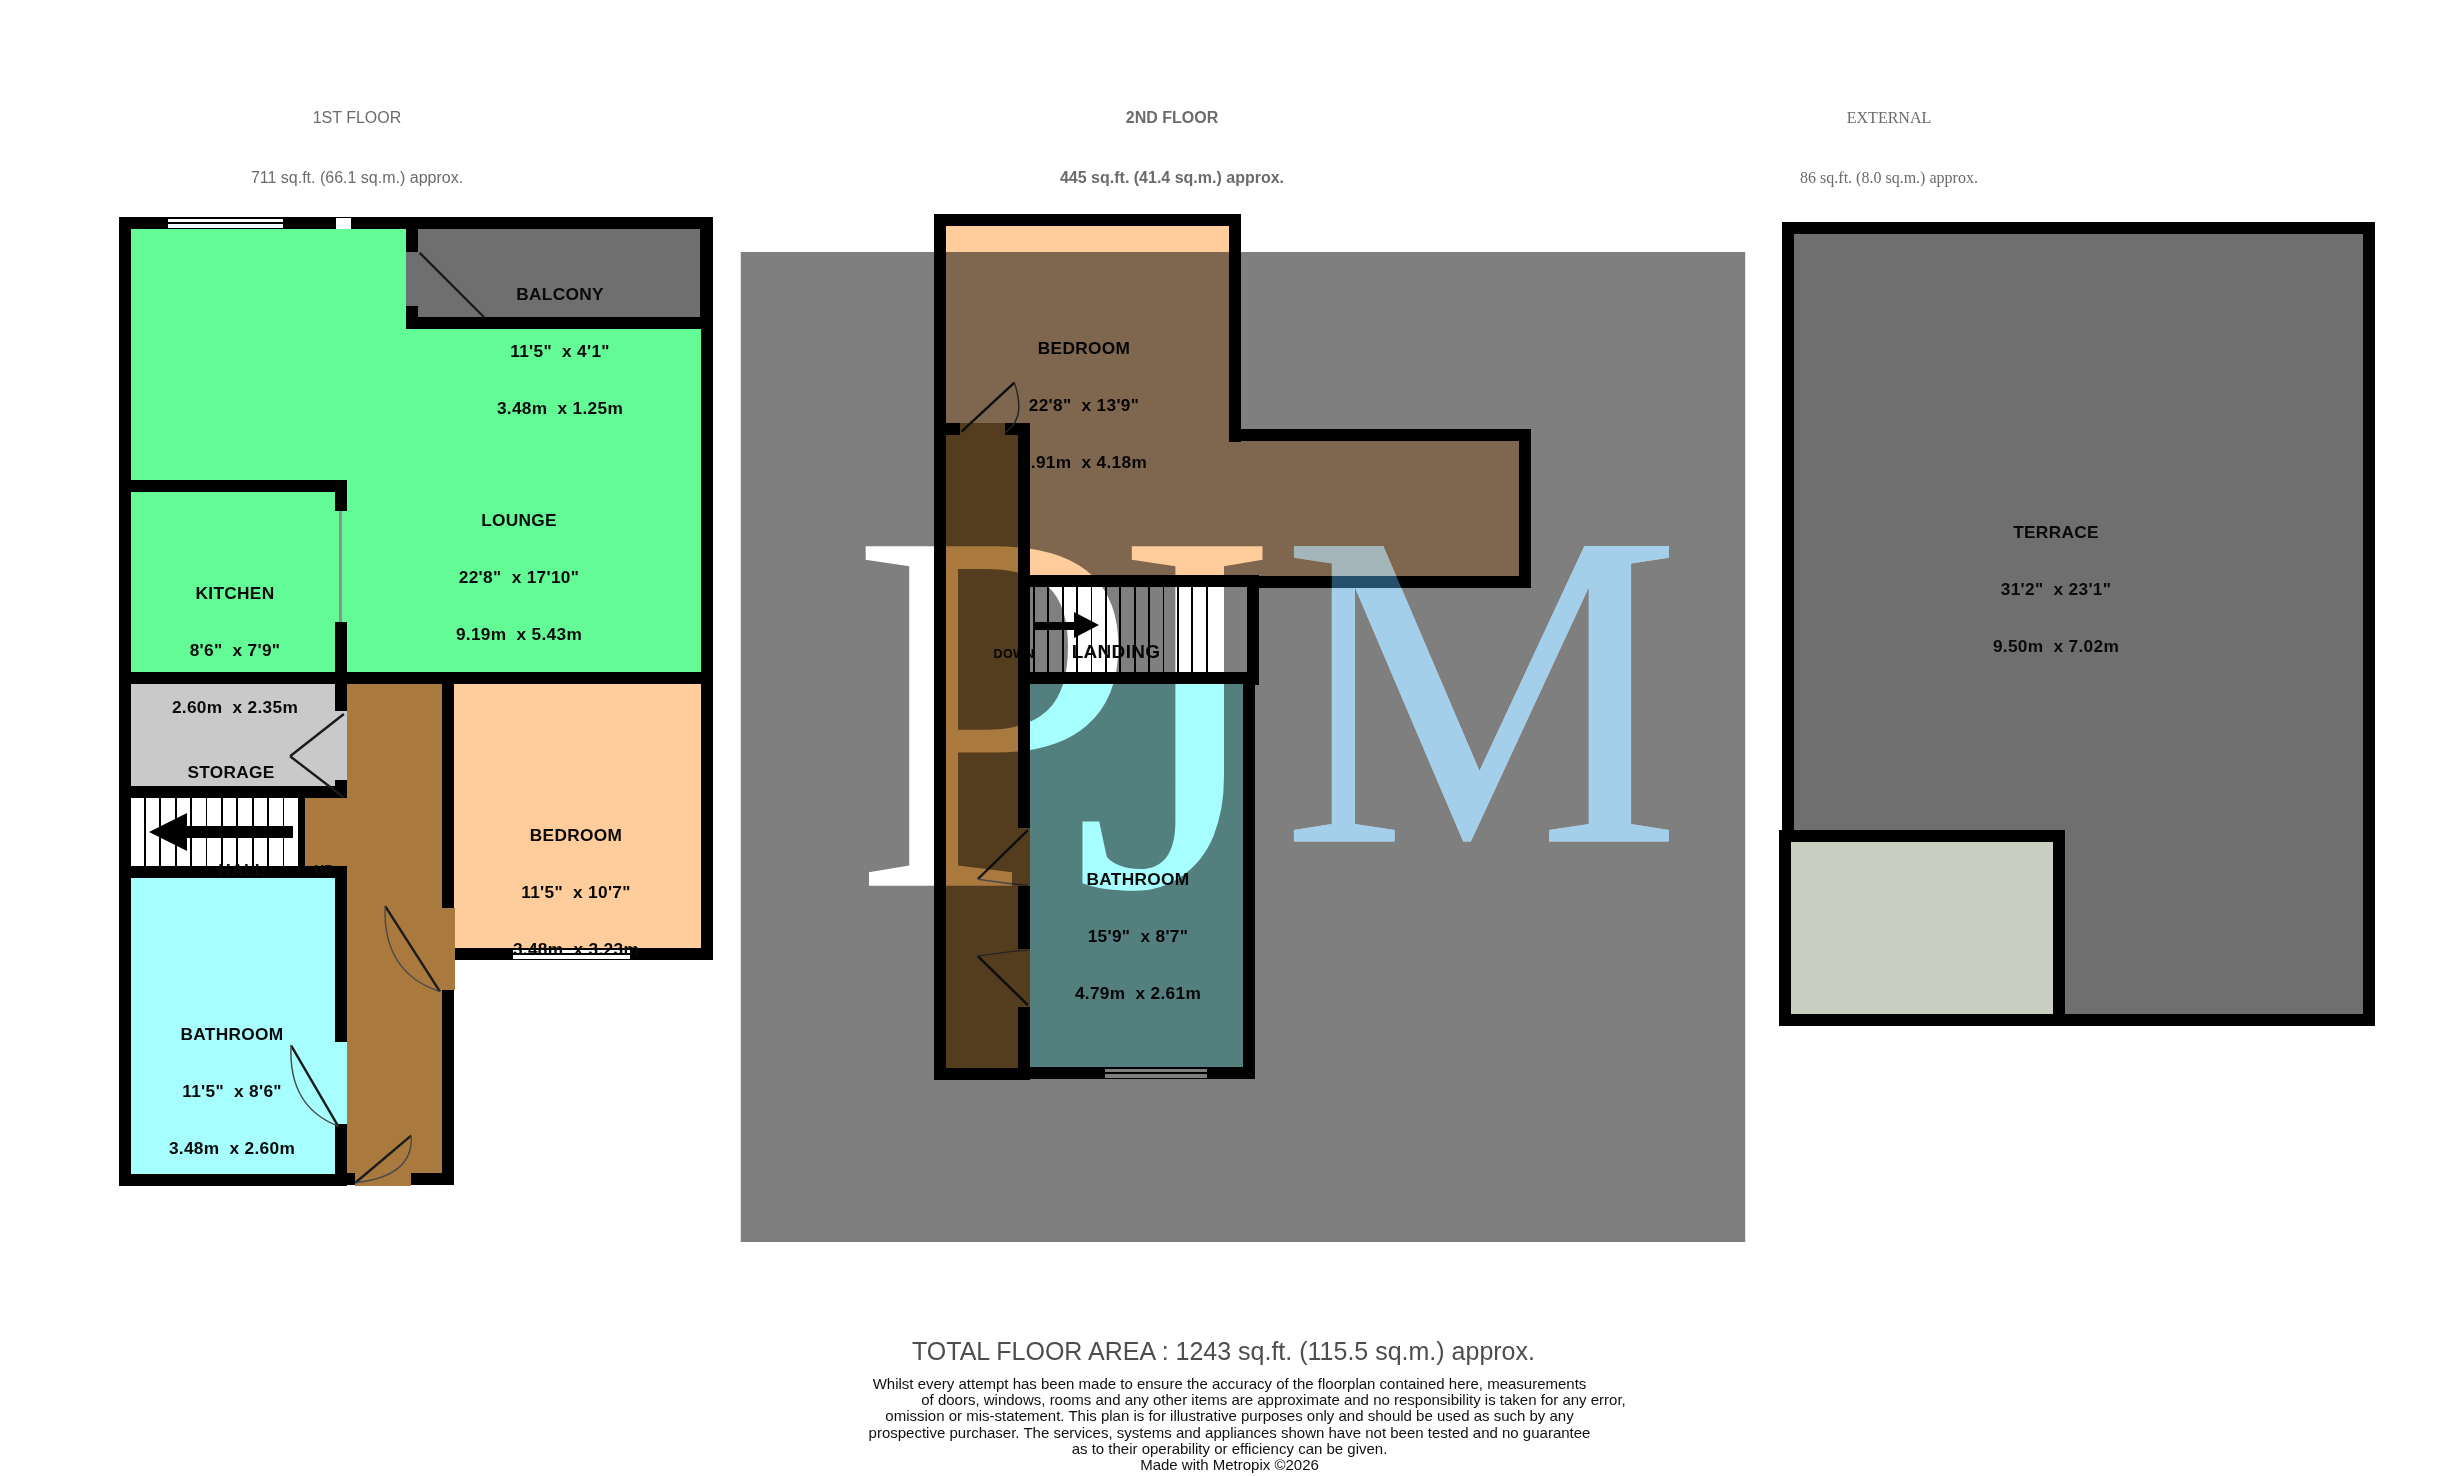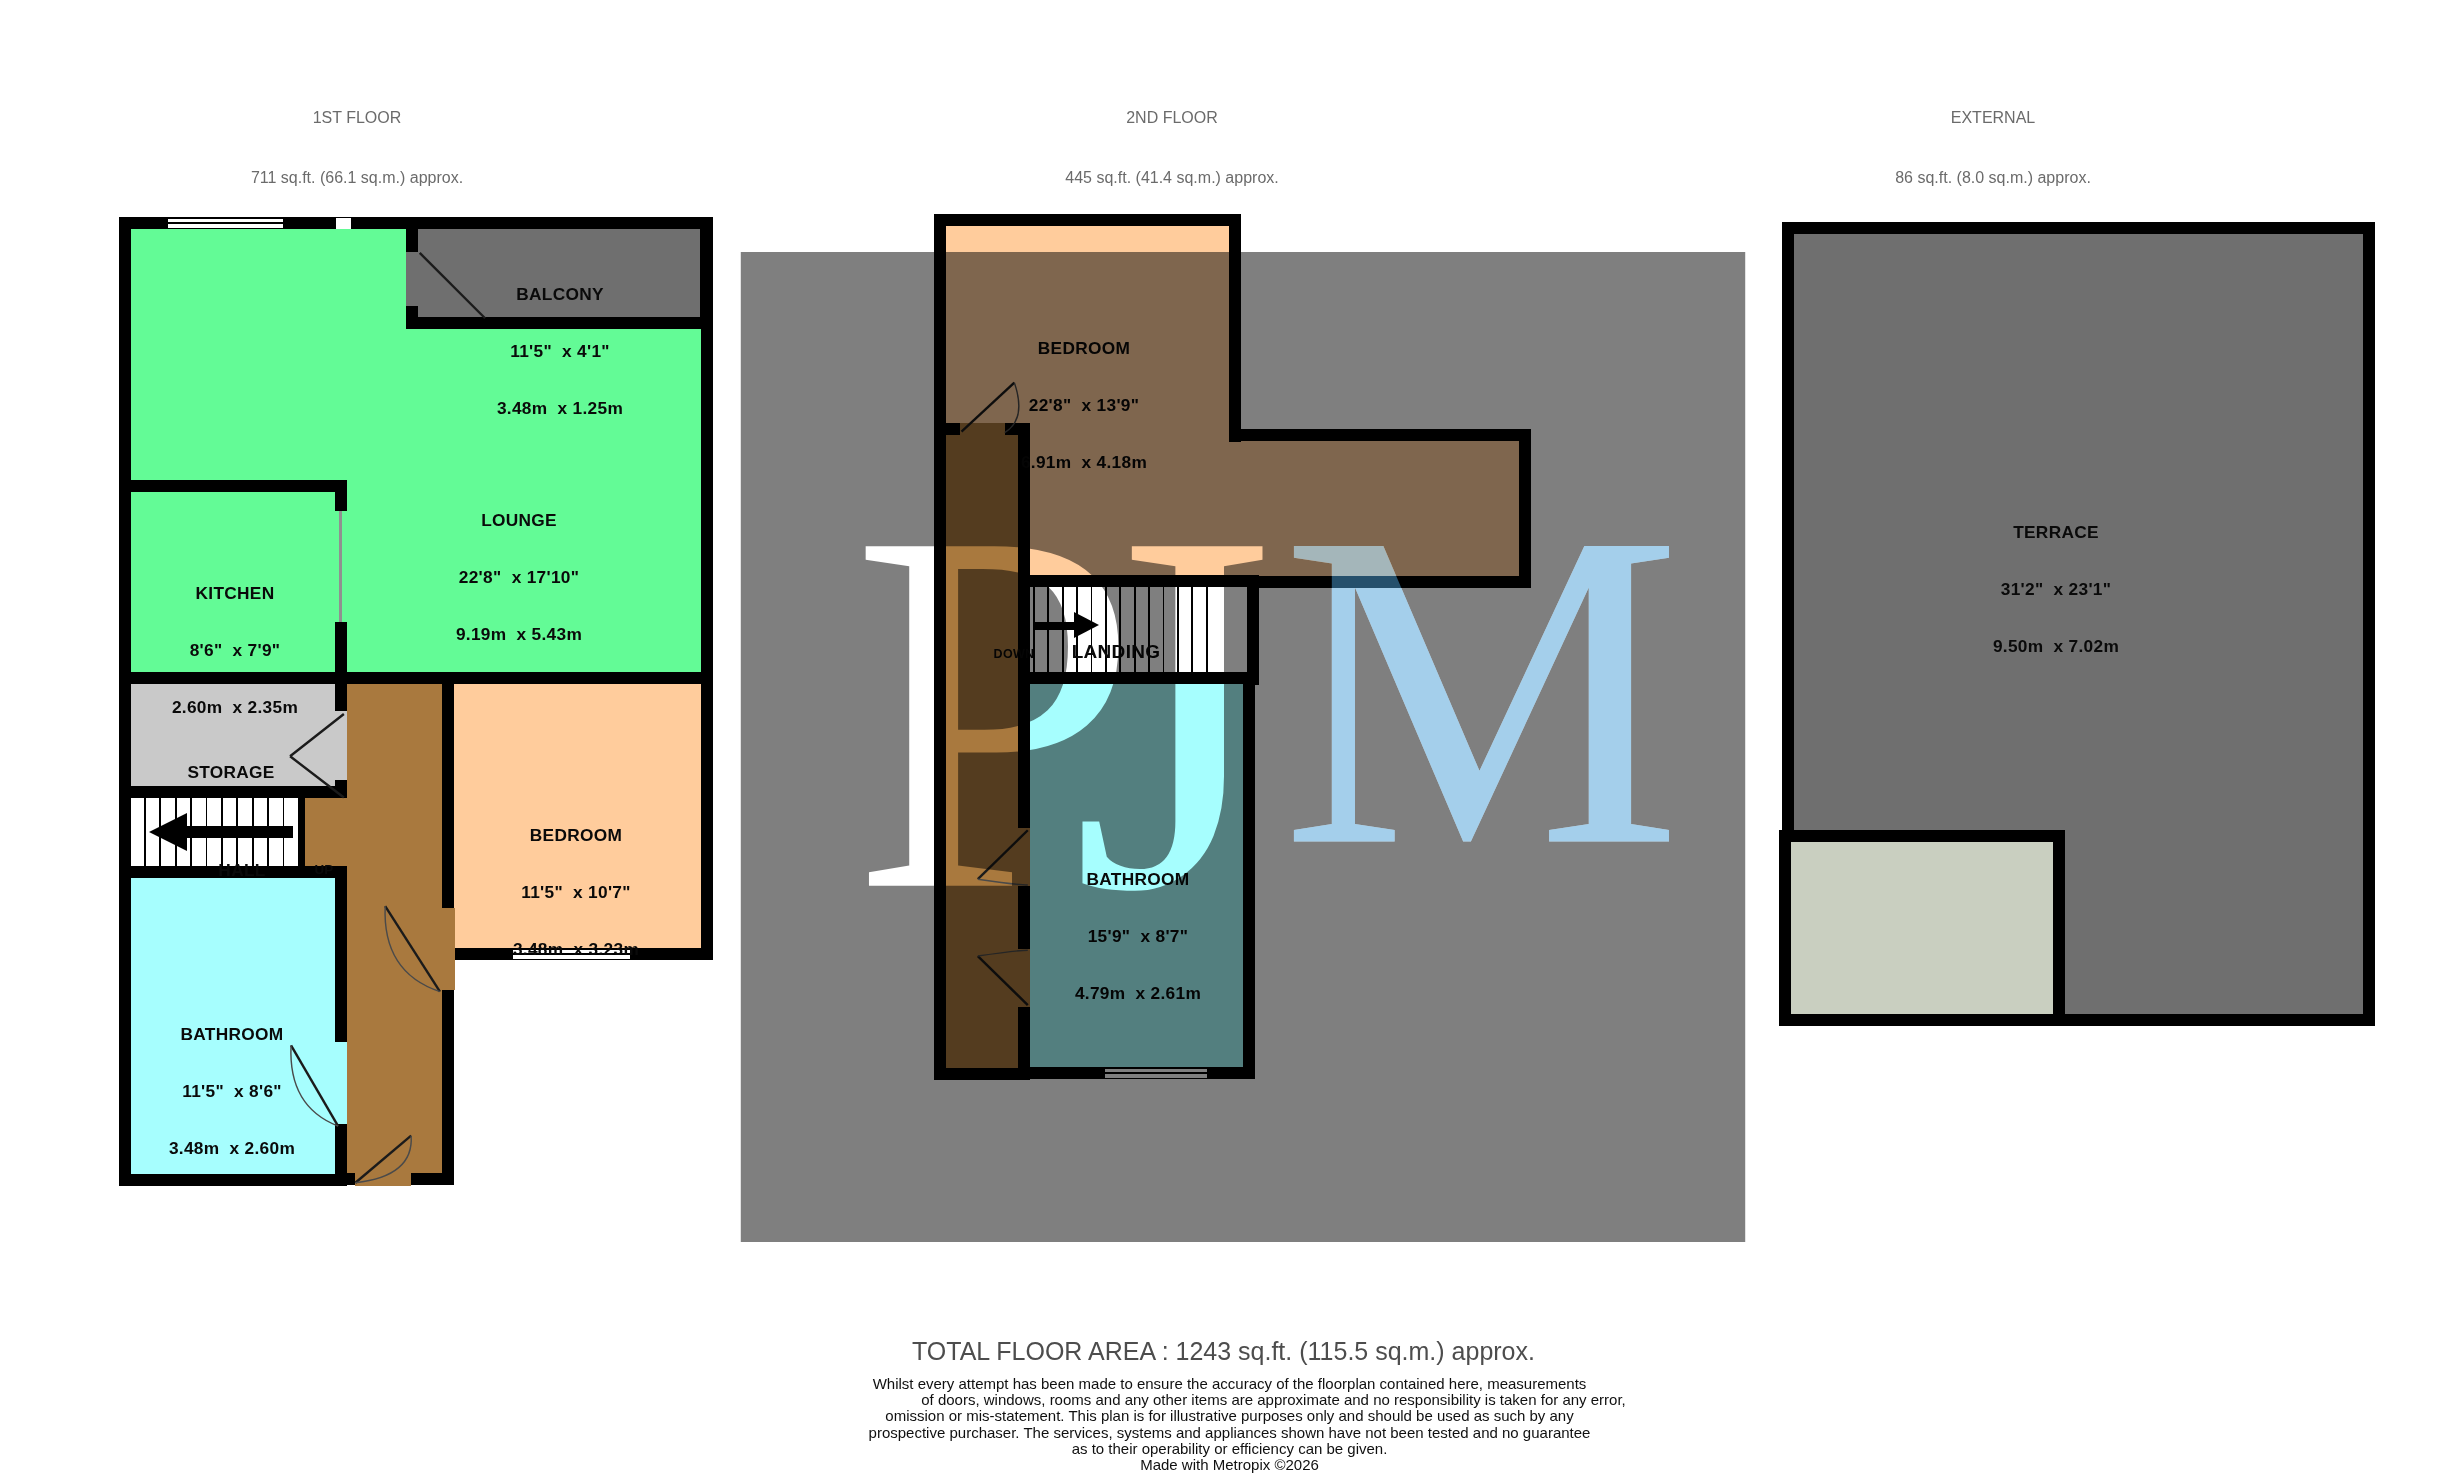--- a/index.html
+++ b/index.html
@@ -28,25 +28,25 @@
 </style>
 </head>
 <body>
 
 <div id="canvas">
 
   <div class="hdr" style="left:357px;top:68px;">
     <div>1ST FLOOR</div>
     <div>711 sq.ft. (66.1 sq.m.) approx.</div>
   </div>
-  <div class="hdr" style="left:1172px;top:68px;">
+  <div class="hdr" style="left:1172px;top:68px;font-weight:bold;">
     <div>2ND FLOOR</div>
     <div>445 sq.ft. (41.4 sq.m.) approx.</div>
   </div>
-  <div class="hdr" style="left:1993px;top:68px;">
+  <div class="hdr" style="left:1889px;top:68px;font-family:Liberation Serif, serif;">
     <div>EXTERNAL</div>
     <div>86 sq.ft. (8.0 sq.m.) approx.</div>
   </div>
 
   <div class="room" style="left:119px;top:217px;width:594px;height:468px;background:var(--green);"></div>
   <div class="room" style="left:406px;top:217px;width:306px;height:112px;background:var(--grey_balcony);"></div>
   <div class="room" style="left:119px;top:480px;width:228px;height:205px;background:var(--green);"></div>
   <div class="room" style="left:293px;top:672px;width:161px;height:513px;background:var(--brown);"></div>
   <div class="room" style="left:119px;top:672px;width:228px;height:126px;background:var(--grey_room);"></div>
   <div class="room" style="left:119px;top:798px;width:181px;height:69px;background:#fff;border:none;border-left:12.5px solid var(--wall);">

